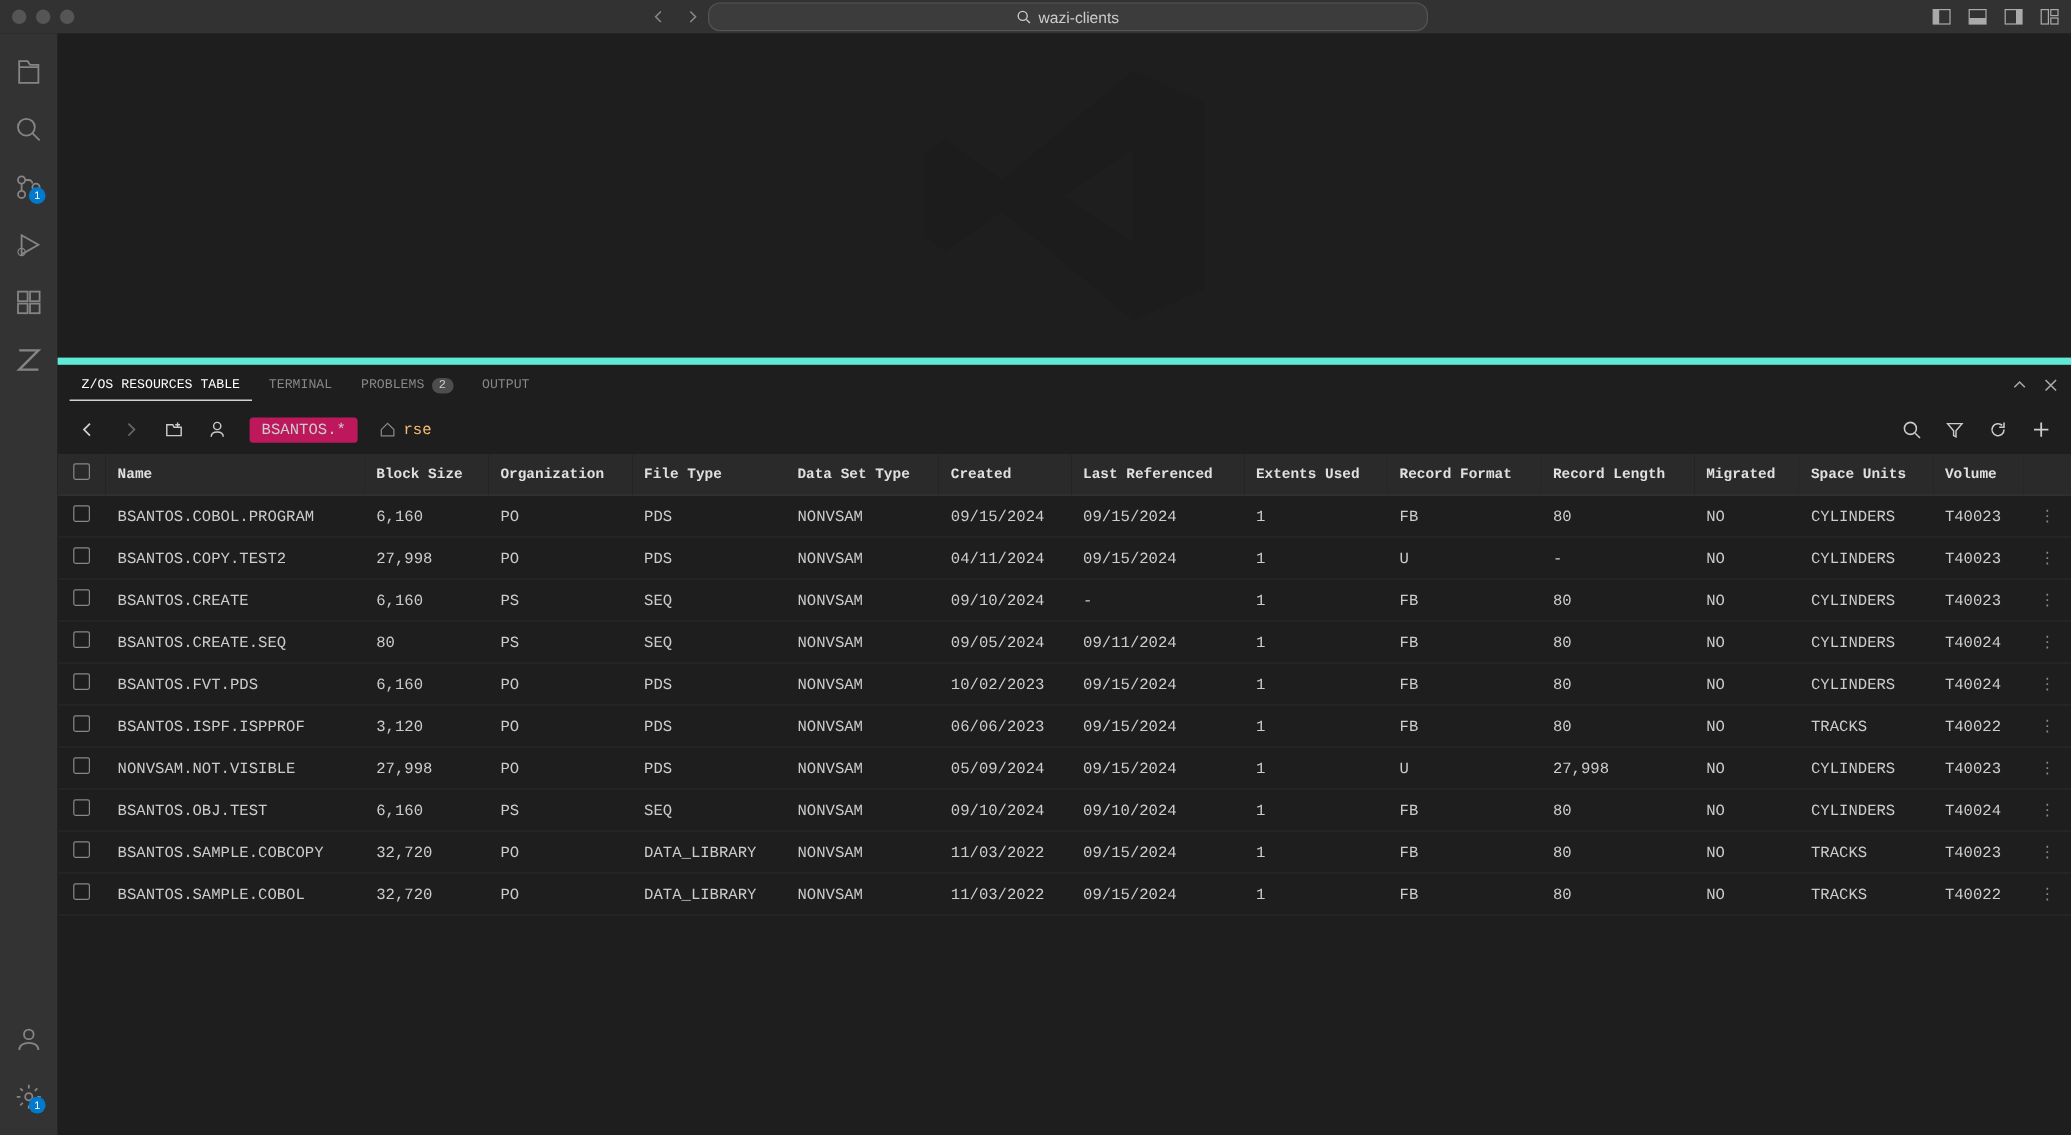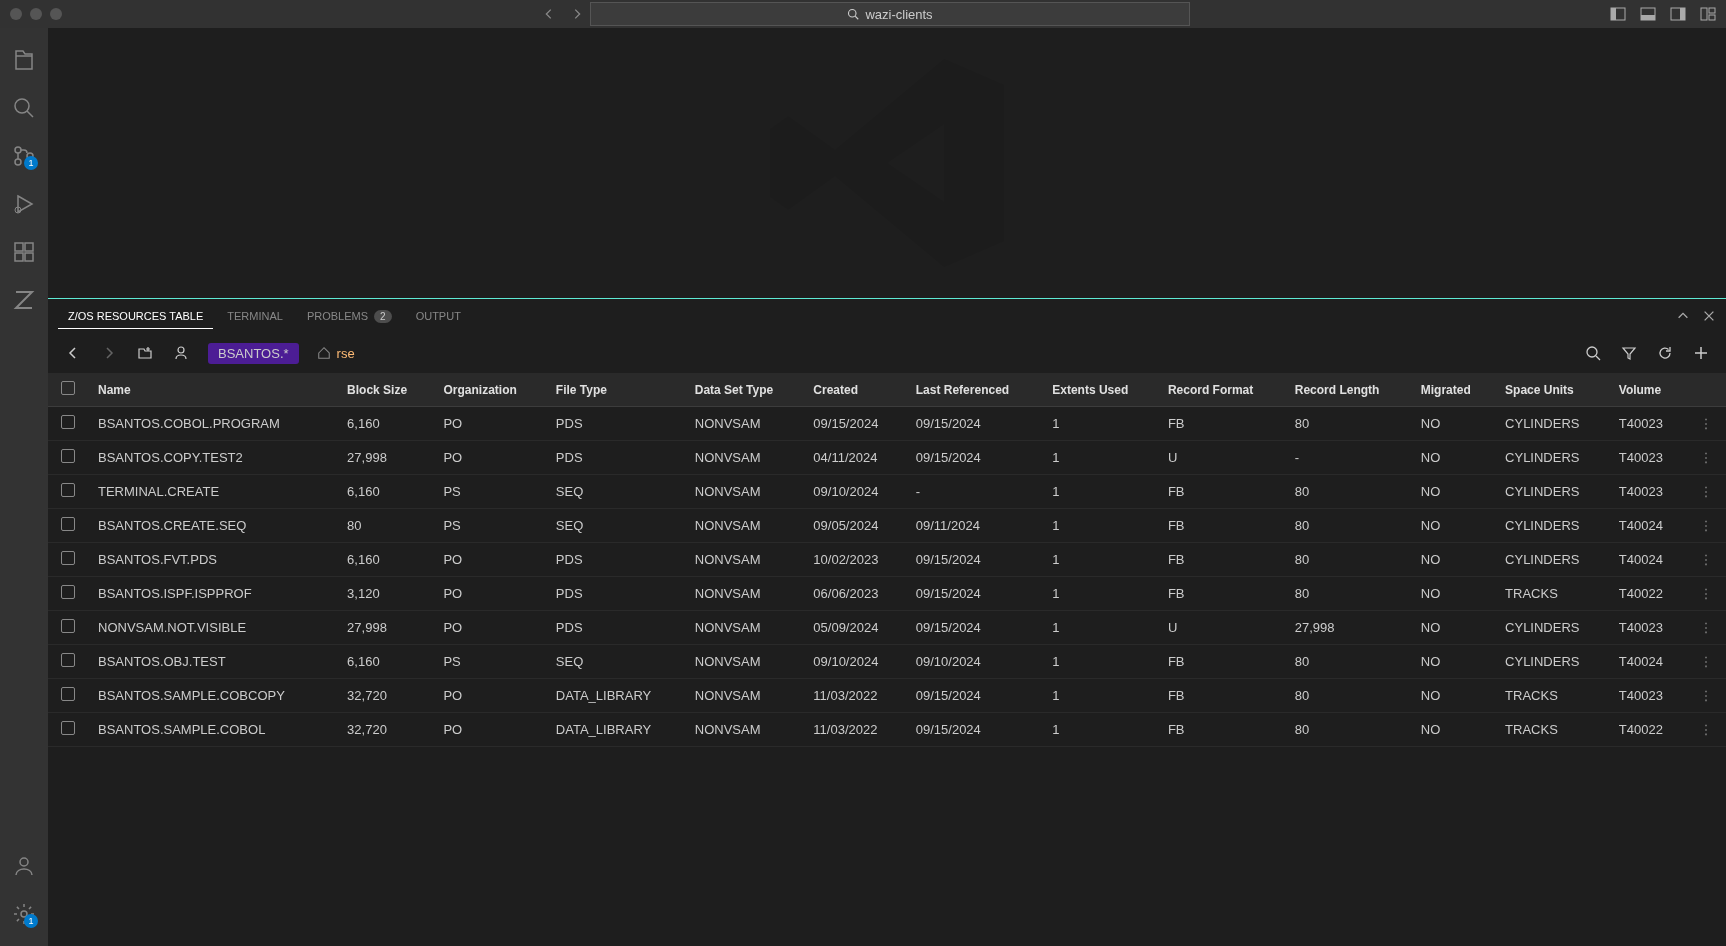--- a/index.html
+++ b/index.html
@@ -46,21 +46,21 @@
   color: #888;
   cursor: pointer;
 }
 .search-box {
   position: absolute;
   left: 590px;
   width: 600px;
   height: 24px;
   background: #3c3c3c;
   border: 1px solid #555;
-  border-radius: 0;
+  border-radius: 10px;
   display: flex;
   align-items: center;
   justify-content: center;
   color: #ccc;
   gap: 6px;
 }
 .title-right-icons {
   position: absolute;
   right: 10px;
   display: flex;
@@ -129,23 +129,24 @@
 }
 
 
 .panel {
   position: absolute;
   left: 48px;
   top: 298px;
   right: 0;
   bottom: 0;
   background: #1e1e1e;
-  border-top: 1px solid #5eead4;
+  border-top: 6px solid #5eead4;
   display: flex;
   flex-direction: column;
+  font-family: Liberation Mono, monospace;
 }
 .panel-tabs {
   height: 34px;
   display: flex;
   align-items: center;
   padding: 0 10px;
   gap: 4px;
 }
 .panel-tab {
   padding: 6px 10px;
@@ -186,21 +187,21 @@
 .tb-icon {
   color: #ccc;
   cursor: pointer;
   width: 18px;
   height: 18px;
   display: flex;
   align-items: center;
   justify-content: center;
 }
 .tb-filter {
-  background: #4c1d95;
+  background: #be185d;
   border-radius: 3px;
   padding: 3px 10px;
   color: #ccc;
 }
 .tb-home {
   color: #fdba74;
   display: flex;
   align-items: center;
   gap: 6px;
 }
@@ -500,21 +501,21 @@
             <td>1</td>
             <td>U</td>
             <td>-</td>
             <td>NO</td>
             <td>CYLINDERS</td>
             <td>T40023</td>
             <td class="narrow row-more">⋮</td>
           </tr>
           <tr>
             <td class="narrow"><span class="chk"></span></td>
-            <td>TERMINAL.CREATE</td>
+            <td>BSANTOS.CREATE</td>
             <td>6,160</td>
             <td>PS</td>
             <td>SEQ</td>
             <td>NONVSAM</td>
             <td>09/10/2024</td>
             <td>-</td>
             <td>1</td>
             <td>FB</td>
             <td>80</td>
             <td>NO</td>

